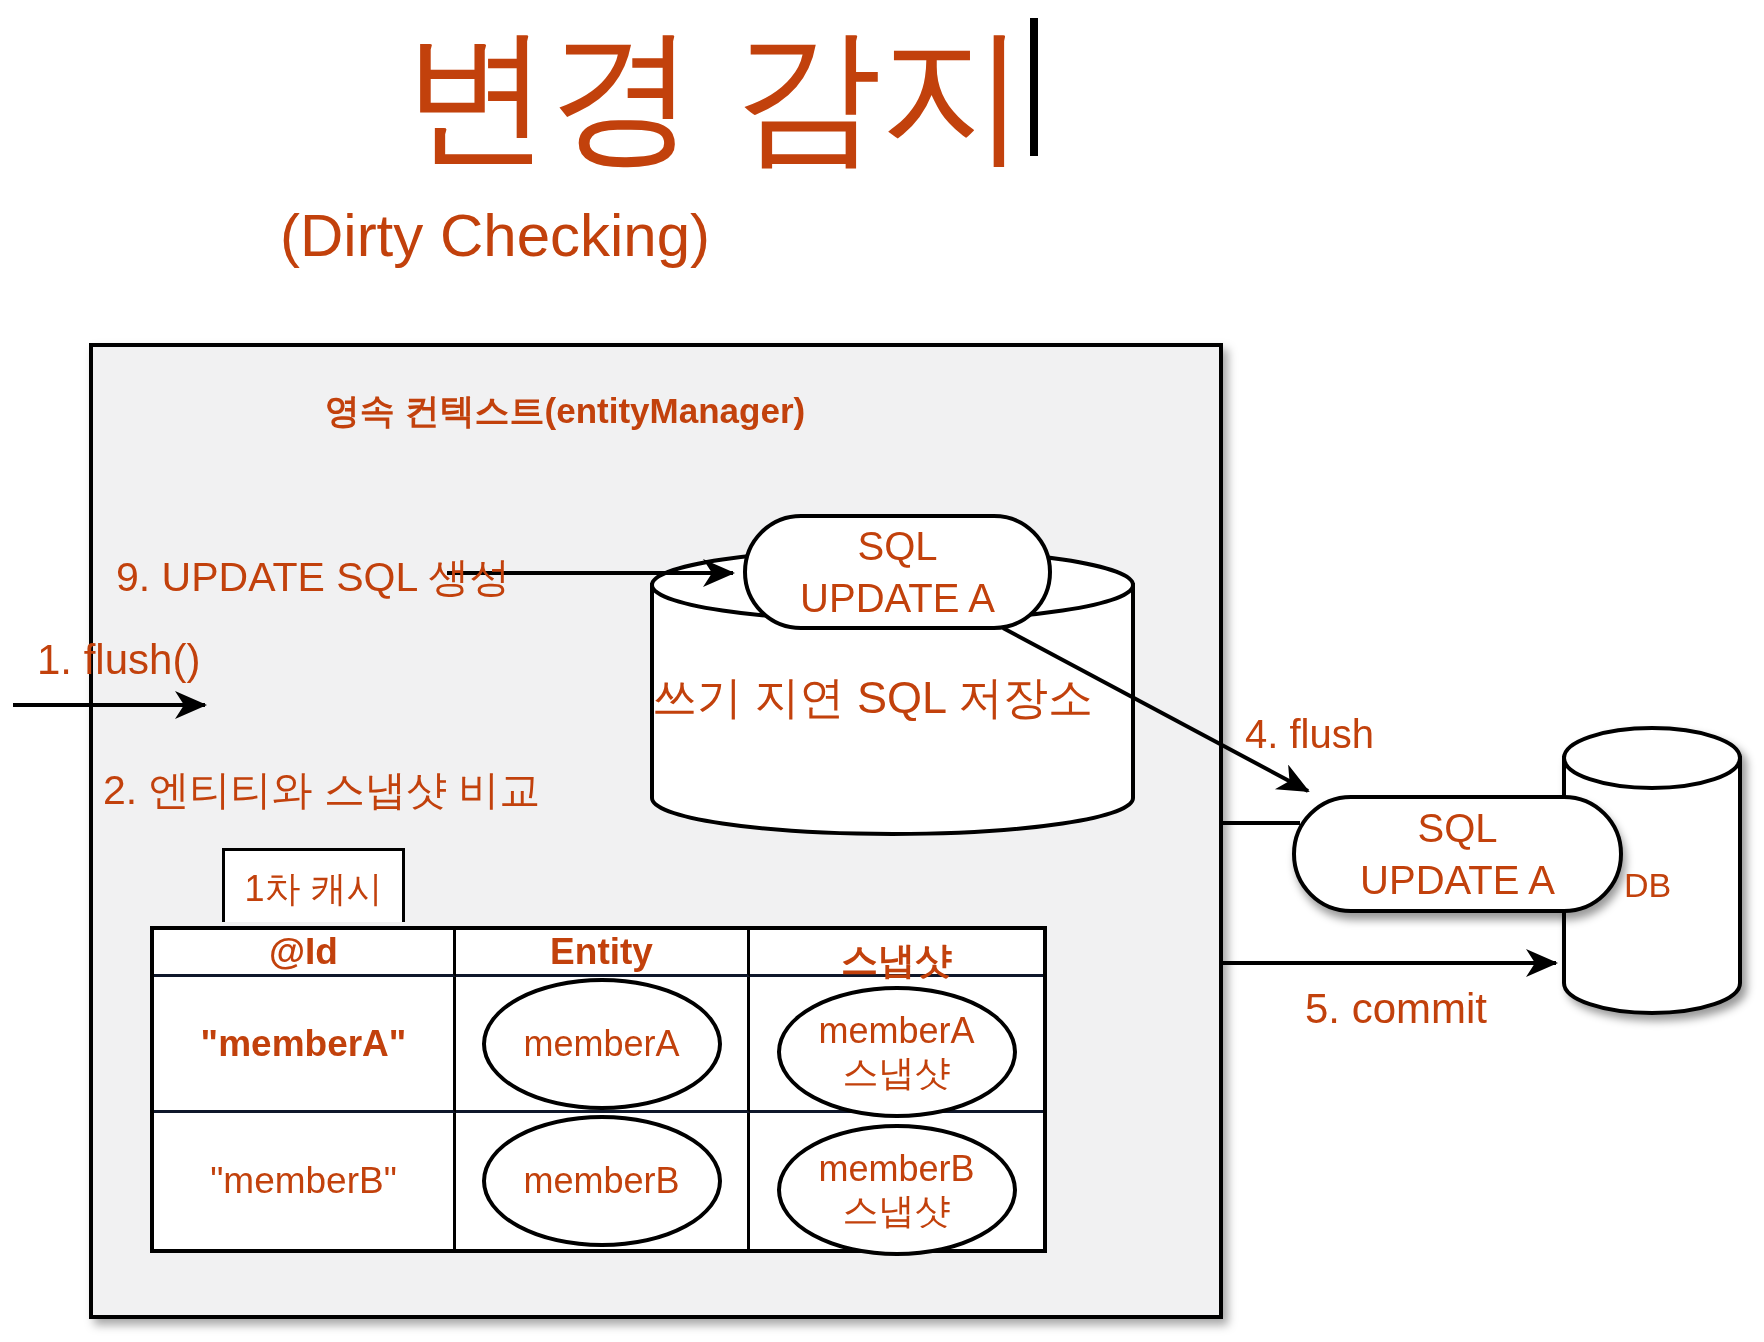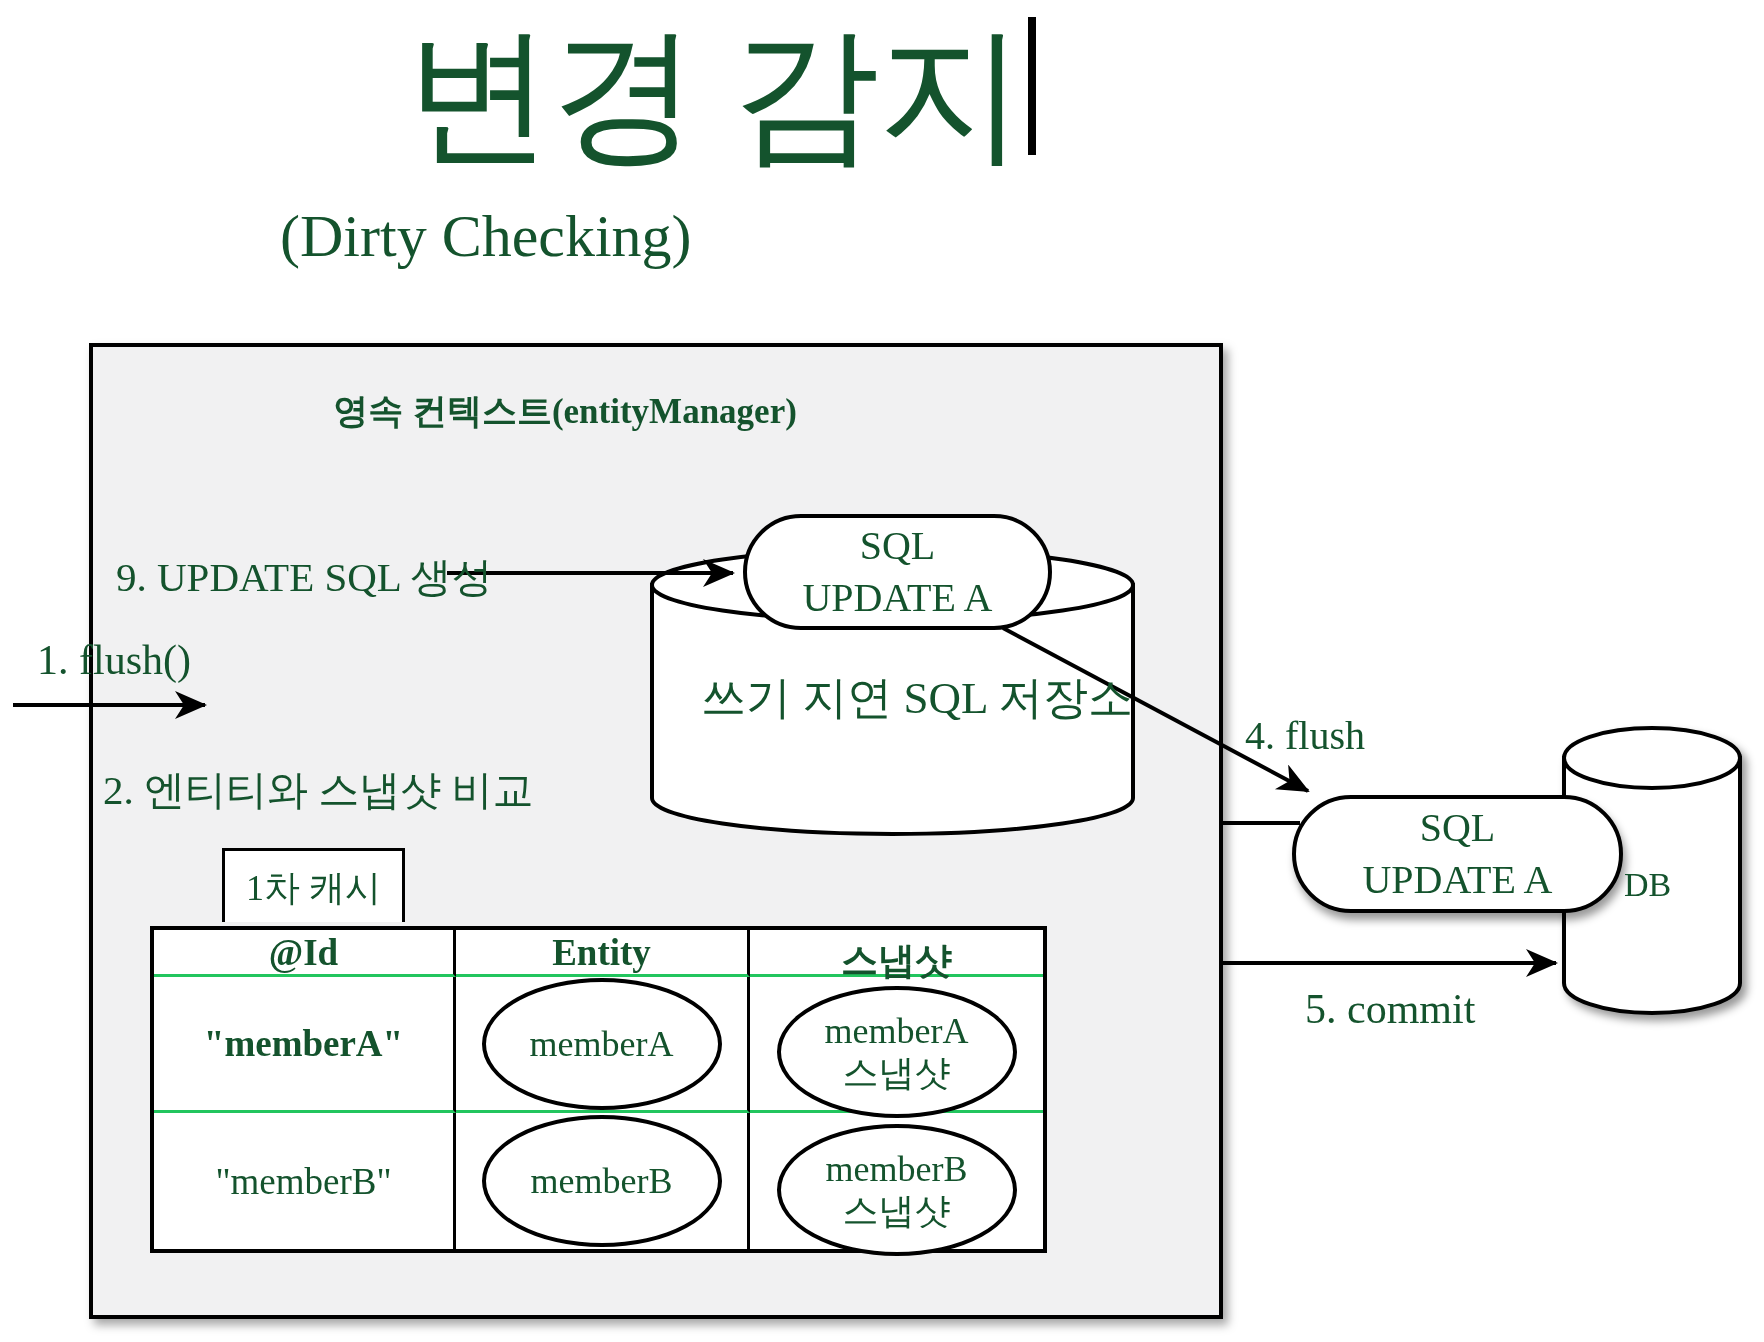--- a/index.html
+++ b/index.html
@@ -1,18 +1,18 @@
 <!DOCTYPE html>
 <html><head>
 <meta charset="utf-8">
 <style>
   html,body{margin:0;padding:0;background:#ffffff;}
   .stage{
     position:relative;width:1764px;height:1342px;background:#ffffff;
-    font-family:Liberation Serif, serif;color:#14532d;
+    font-family:Liberation Sans, sans-serif;color:#c2410c;
     overflow:hidden;
   }
   .abs{position:absolute;}
   
   .title{
     left:280px;top:0px;width:880px;height:190px;
     font-size:148px;line-height:190px;text-align:center;
     letter-spacing:-2px;white-space:nowrap;
   }
   .cursor{
@@ -46,39 +46,39 @@
   .sqlbox{
     background:#fff;border:4px solid #000;box-sizing:border-box;
     border-radius:60px;text-align:center;font-size:40px;line-height:52px;
   }
   .sqlbox1{left:743px;top:514px;width:309px;height:116px;padding-top:2px;}
   .sqlbox2{
     left:1292px;top:795px;width:331px;height:118px;padding-top:3px;
     box-shadow:3px 7px 9px rgba(0,0,0,0.40);
   }
   .store-label{
-    left:652px;top:668px;width:481px;text-align:right;
+    left:652px;top:668px;width:481px;text-align:left;
     font-size:45px;white-space:nowrap;
   }
   .db-label{left:1624px;top:866px;font-size:34px;}
   
   .cache-tab{
     left:222px;top:848px;width:183px;height:74px;background:#fff;
     border:3px solid #000;border-bottom:none;box-sizing:border-box;
     text-align:center;font-size:36px;line-height:75px;z-index:3;
   }
   
   .cache-table{
     left:150px;top:926px;width:897px;background:#fff;
     border:4px solid #000;box-sizing:border-box;
     display:grid;grid-template-columns:302px 294px 293px;
     grid-template-rows:47px 136px 136px;z-index:2;
   }
   .cache-table .cell{
-    border-right:3px solid #000;border-bottom:3px solid #22c55e;
+    border-right:3px solid #000;border-bottom:3px solid #0f172a;
     display:flex;align-items:center;justify-content:center;
     font-size:37px;box-sizing:border-box;
   }
   .cache-table .cell.last-col{border-right:none;margin-top:17px;}
   .cache-table .cell.last-row{border-bottom:none;}
   .cache-table .hdr{font-weight:bold;}
   .idcell.bold{font-weight:bold;}
   .ellipse{
     width:232px;height:124px;border:4px solid #000;border-radius:50%;
     background:#fff;display:flex;flex-direction:column;

